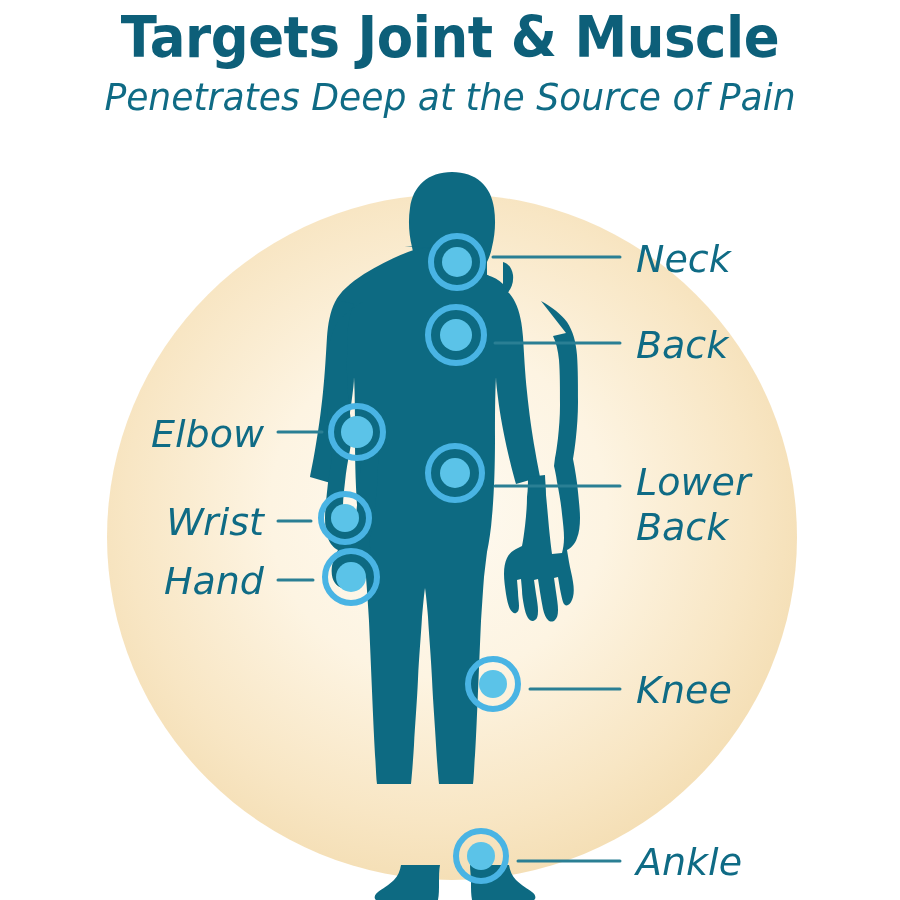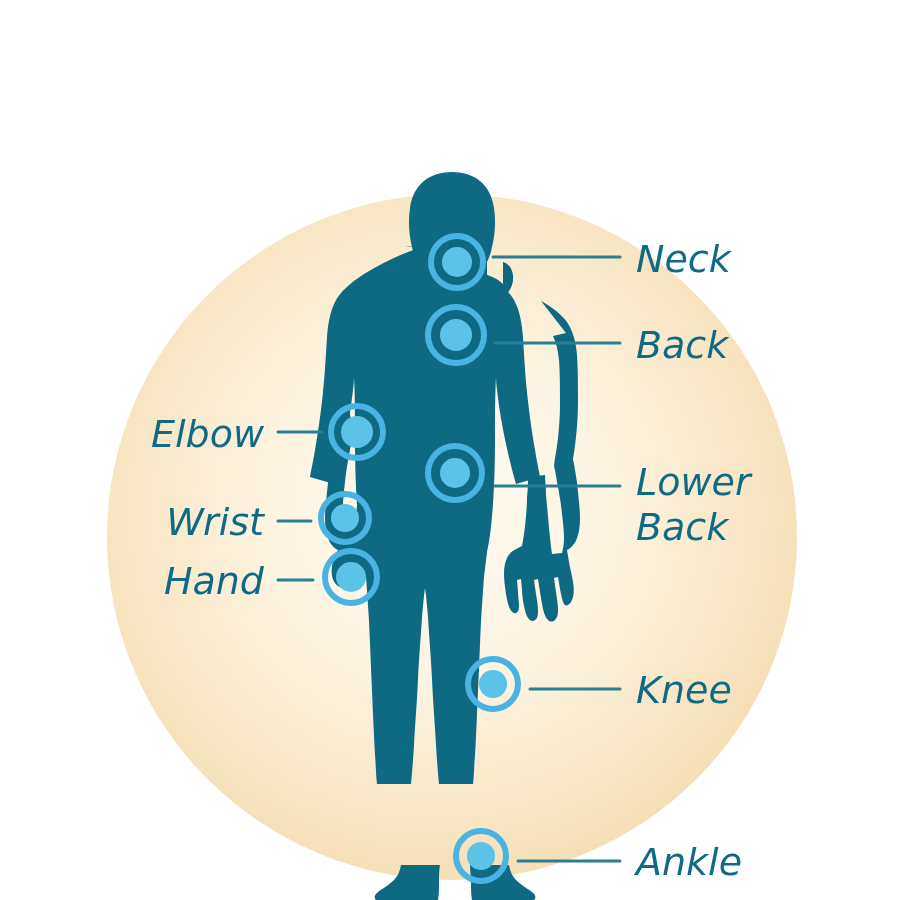--- a/index.html
+++ b/index.html
@@ -65,20 +65,24 @@
     font-style: italic;
     font-size: 38px;
     fill: #0f6b85;
   }
 </style>
 </head>
 <body>
 
 <div id="infographic">
 
+  <div class="headings">
+    <h1 class="title">Targets Joint &amp; Muscle</h1>
+    <h2 class="subtitle">Penetrates Deep at the Source of Pain</h2>
+  </div>
 
   <svg id="scene" viewBox="0 0 900 900" width="900" height="900">
     <defs>
       <radialGradient id="glowGrad" cx="48%" cy="46%" r="58%">
         <stop offset="0%" stop-color="#fefaf1"></stop>
         <stop offset="42%" stop-color="#fdf4e2"></stop>
         <stop offset="78%" stop-color="#f8e6c4"></stop>
         <stop offset="100%" stop-color="#f3dcb0"></stop>
       </radialGradient>
     </defs>

